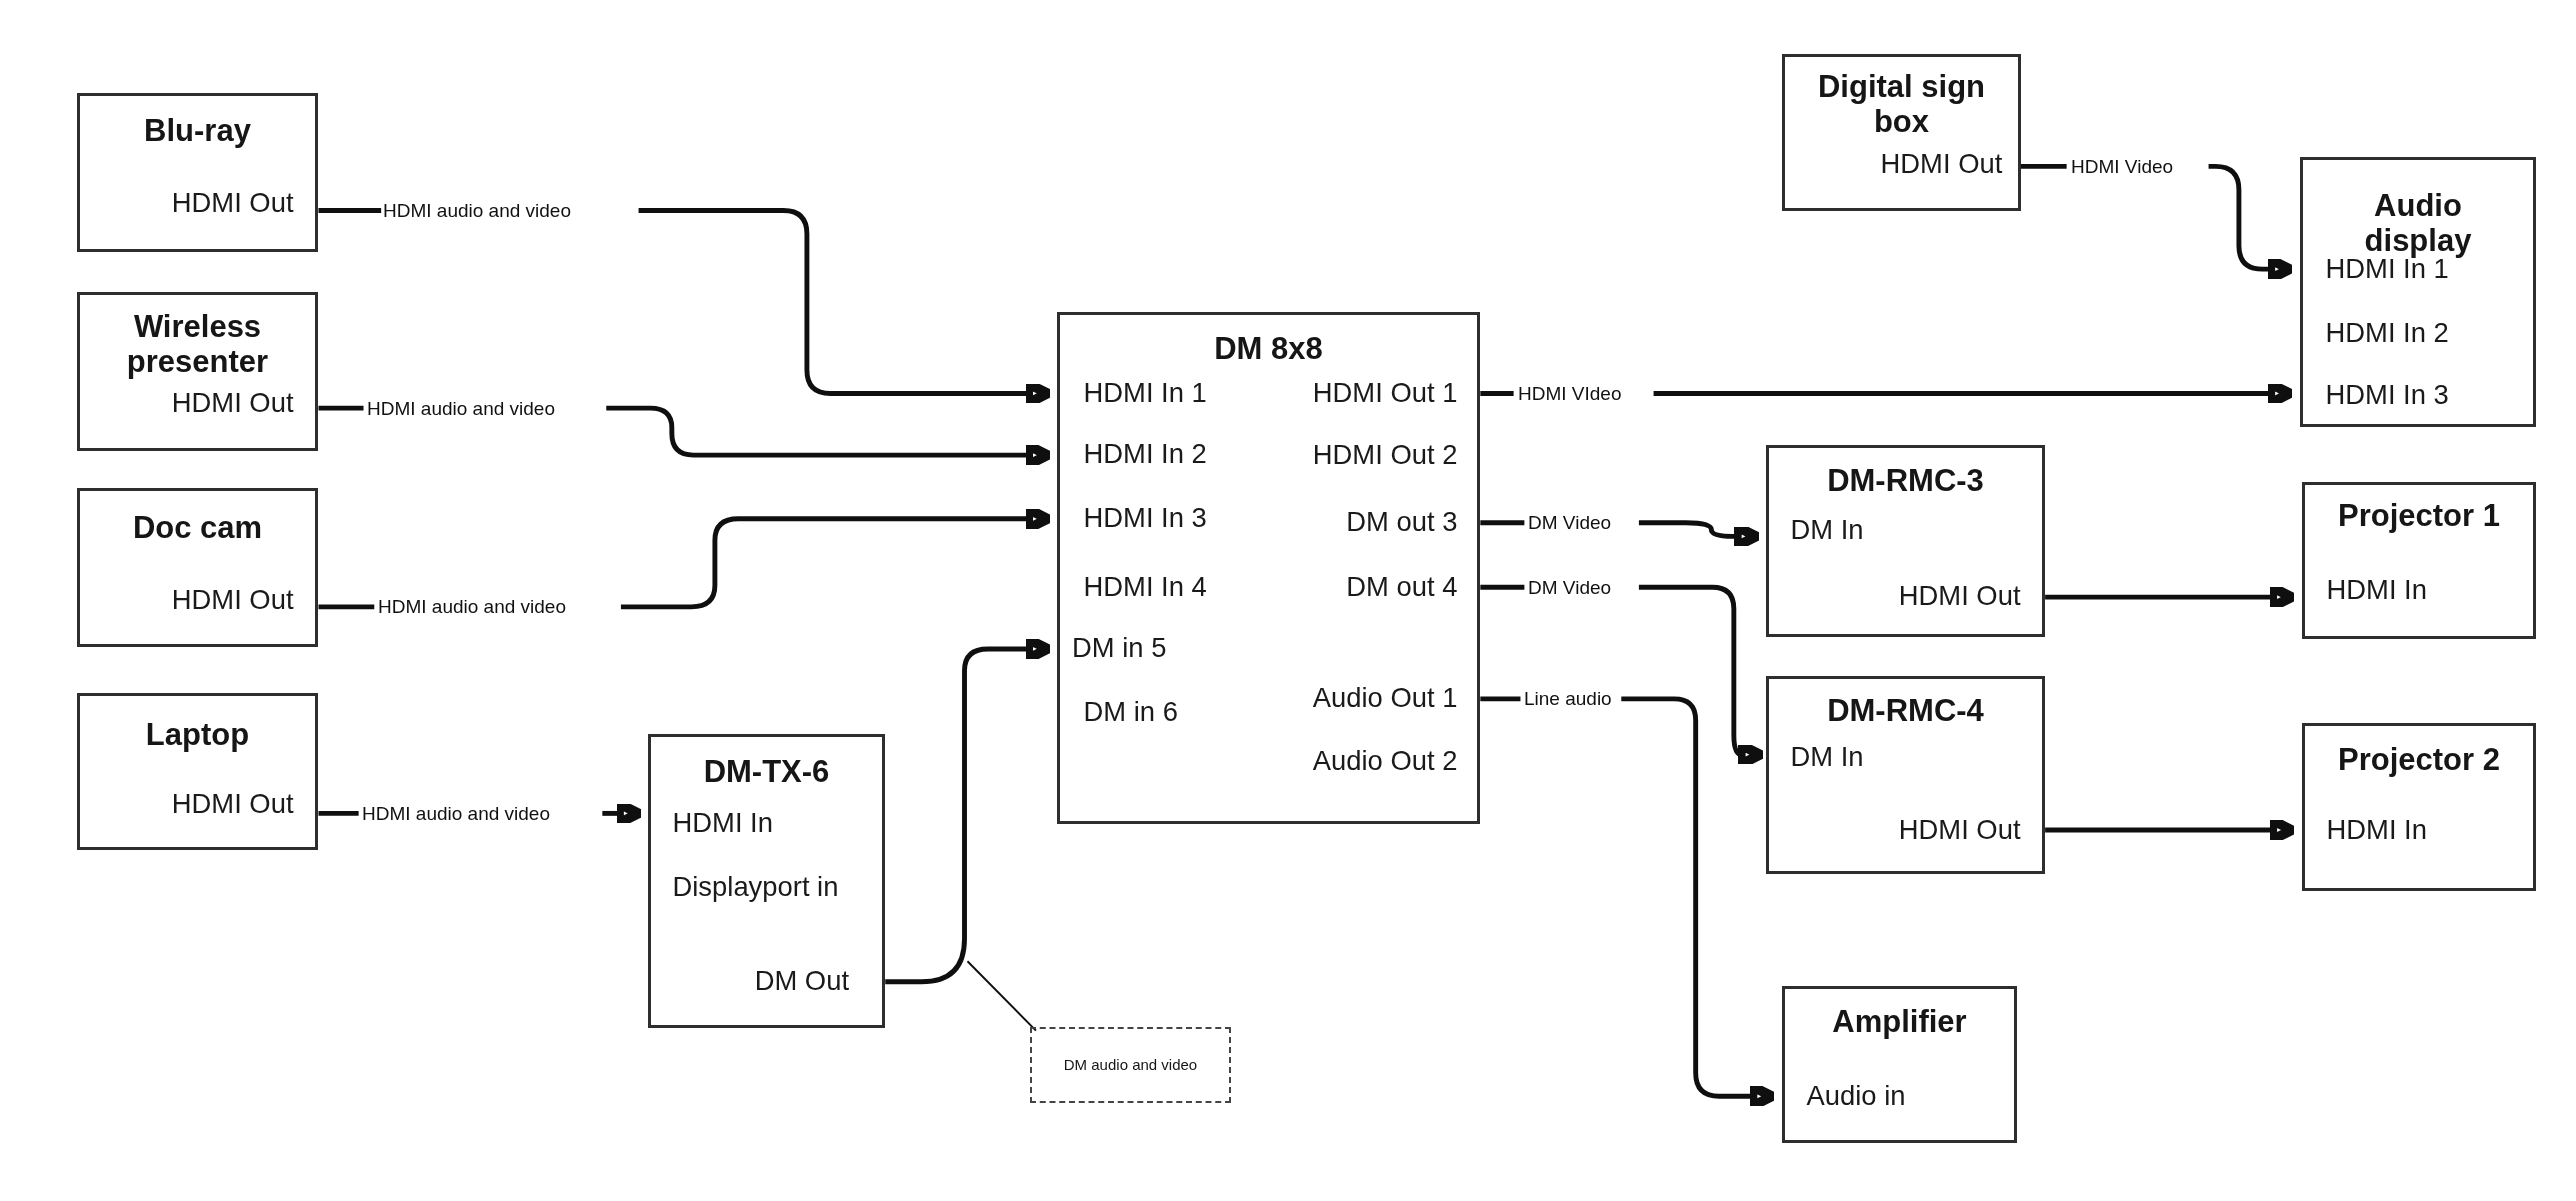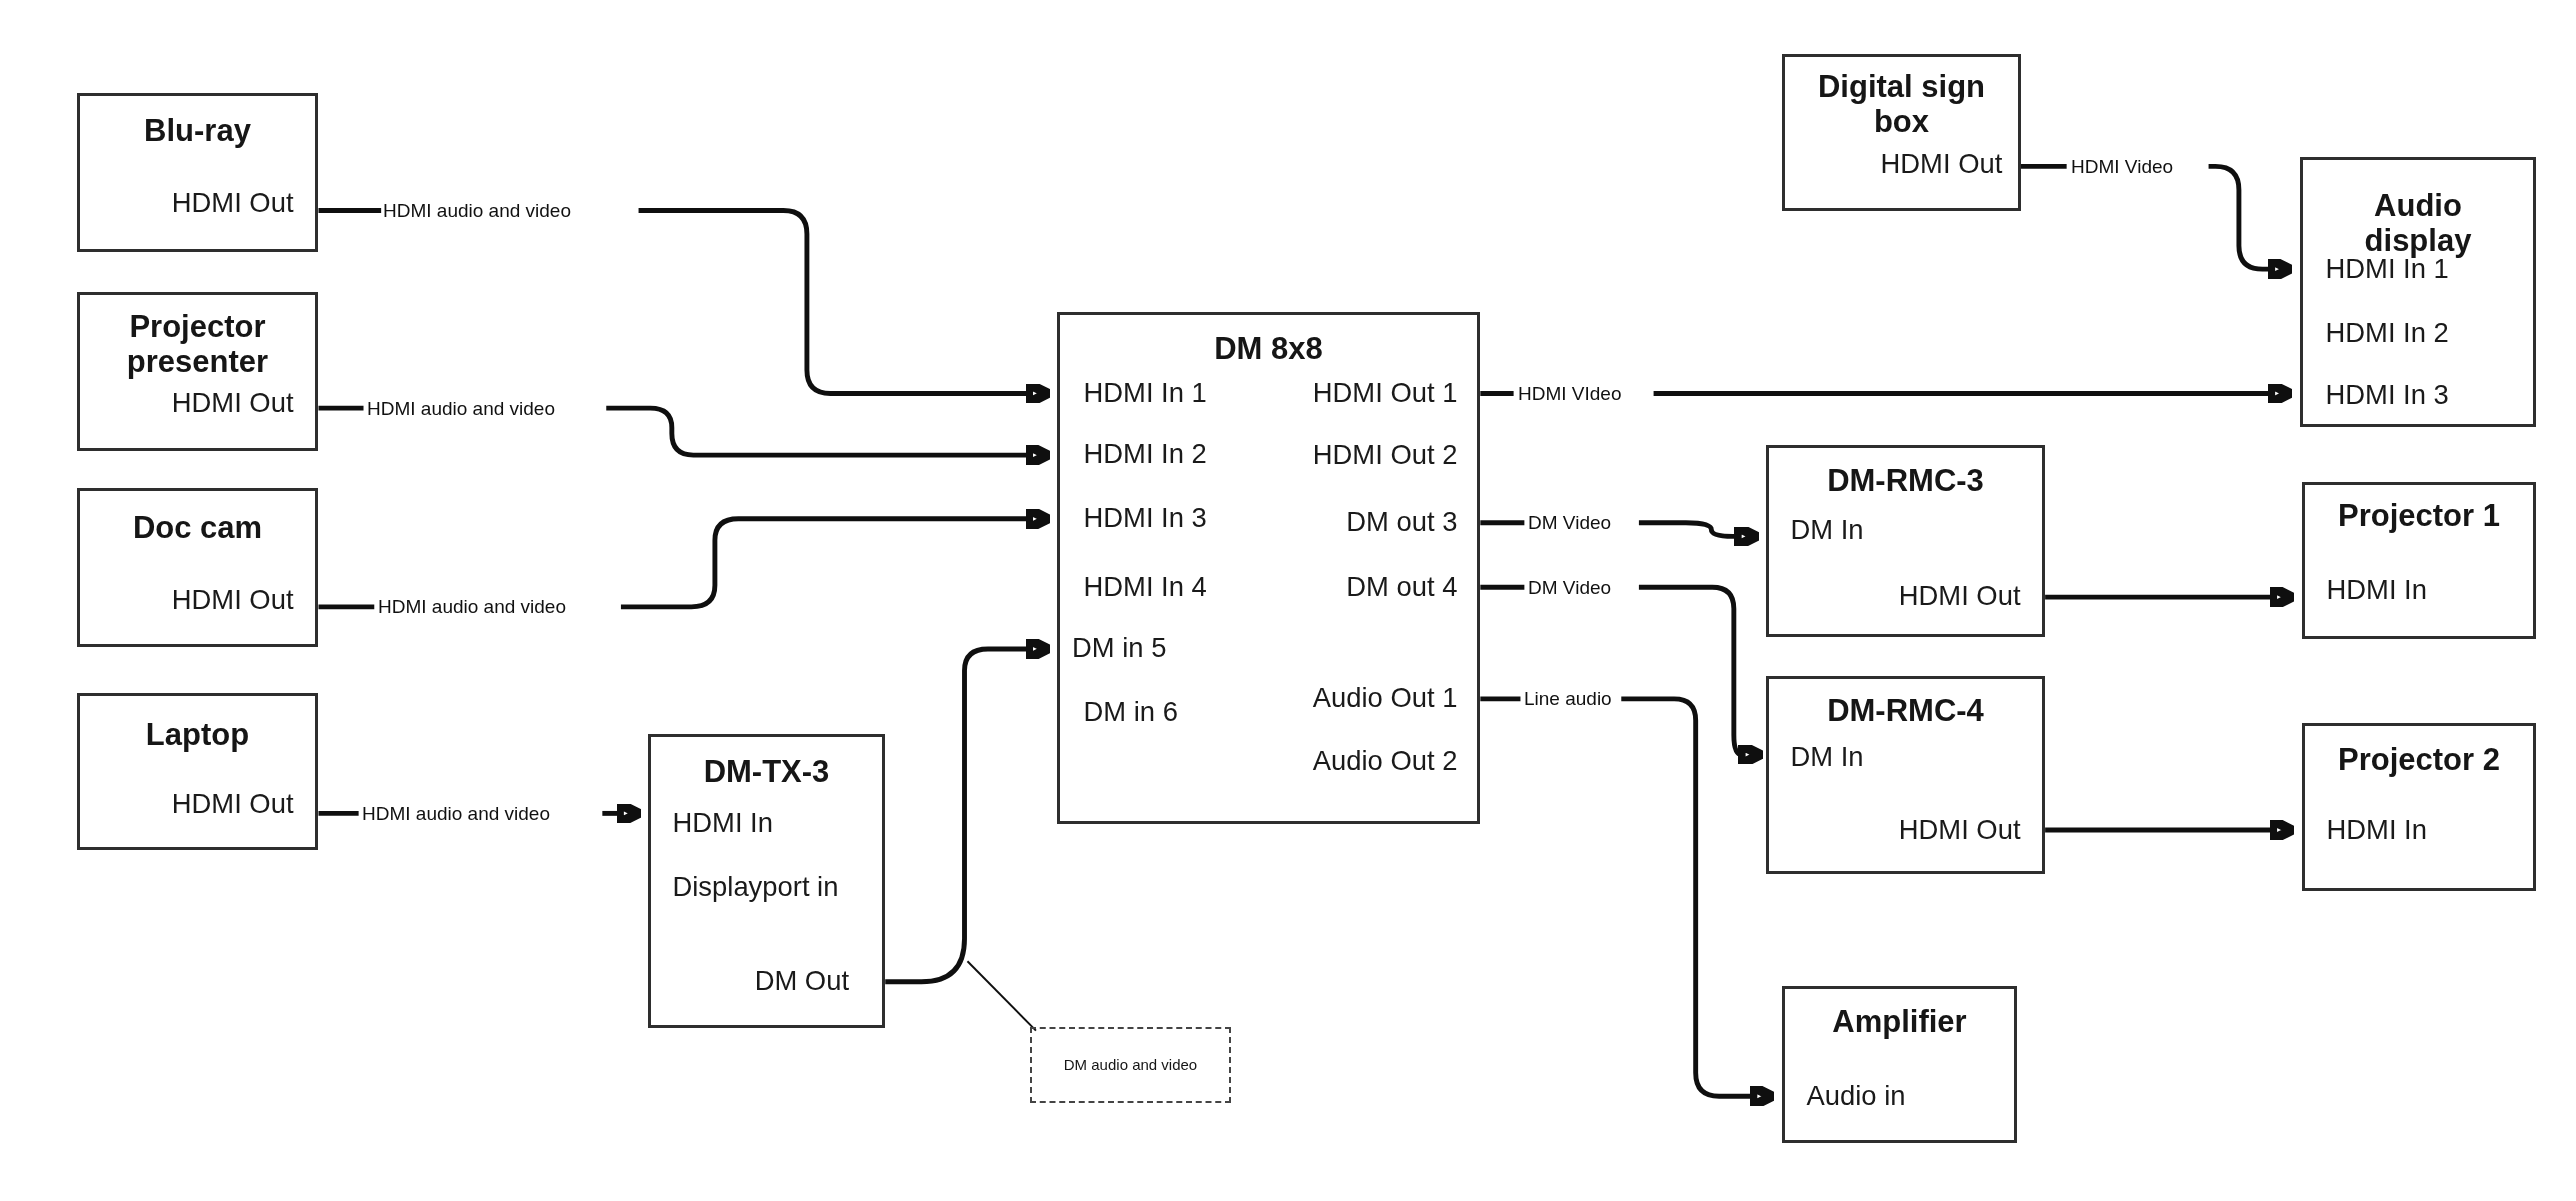--- a/index.html
+++ b/index.html
@@ -77,36 +77,36 @@
 
     <path class="thin" d="M988 982 L1058 1053"></path>
   </svg>
 
   <div class="box" style="left:77px;top:93px;width:241px;height:159px;">
     <div class="title" style="top:16.6px;">Blu-ray</div>
     <span class="port" style="right:21.5px;top:91px;">HDMI Out</span>
   </div>
 
   <div class="box" style="left:77px;top:292px;width:241px;height:159px;">
-    <div class="title" style="top:13.7px;">Projector presenter</div>
+    <div class="title" style="top:13.7px;">Wireless presenter</div>
     <span class="port" style="right:21.5px;top:92px;">HDMI Out</span>
   </div>
 
   <div class="box" style="left:77px;top:488px;width:241px;height:159px;">
     <div class="title" style="top:18.6px;">Doc cam</div>
     <span class="port" style="right:21.5px;top:93px;">HDMI Out</span>
   </div>
 
   <div class="box" style="left:77px;top:693px;width:241px;height:157px;">
     <div class="title" style="top:20.6px;">Laptop</div>
     <span class="port" style="right:21.5px;top:92px;">HDMI Out</span>
   </div>
 
   <div class="box" style="left:648px;top:734px;width:237px;height:294px;">
-    <div class="title" style="top:16.6px;">DM-TX-3</div>
+    <div class="title" style="top:16.6px;">DM-TX-6</div>
     <span class="port" style="left:21.5px;top:70px;">HDMI In</span>
     <span class="port" style="left:21.5px;top:134px;">Displayport in</span>
     <span class="port" style="right:33px;top:228px;">DM Out</span>
   </div>
 
   <div class="box" style="left:1057px;top:312px;width:423px;height:512px;">
     <div class="title" style="top:15.7px;">DM 8x8</div>
     <span class="port" style="left:23.5px;top:62px;">HDMI In 1</span>
     <span class="port" style="left:23.5px;top:123px;">HDMI In 2</span>
     <span class="port" style="left:23.5px;top:187px;">HDMI In 3</span>

